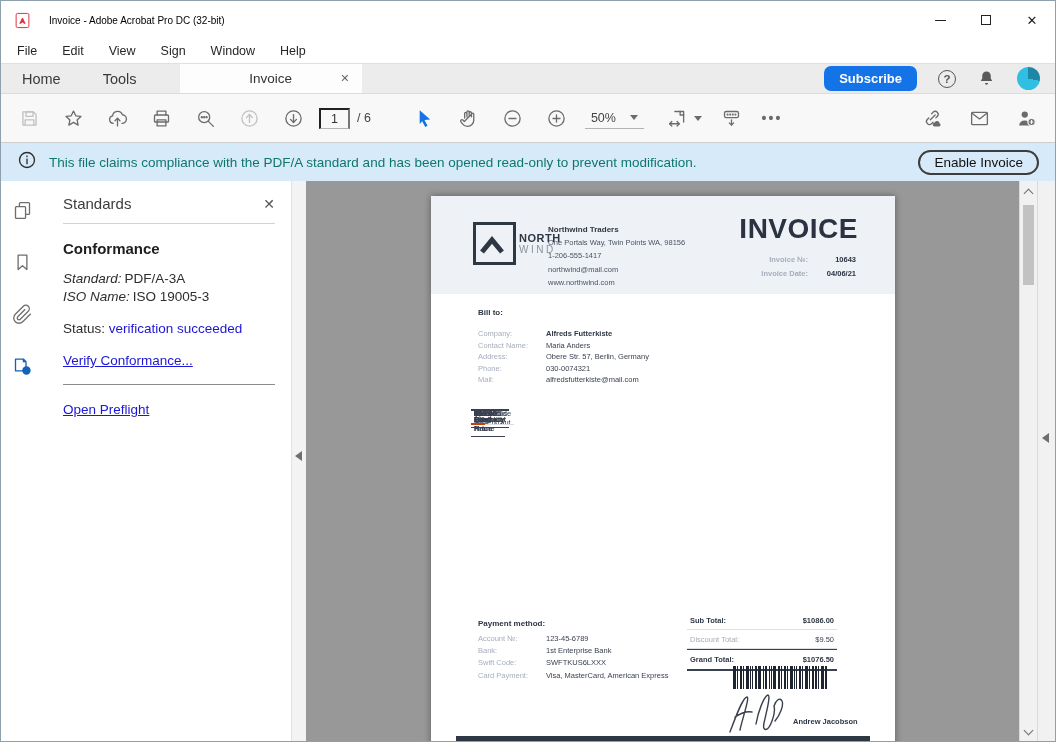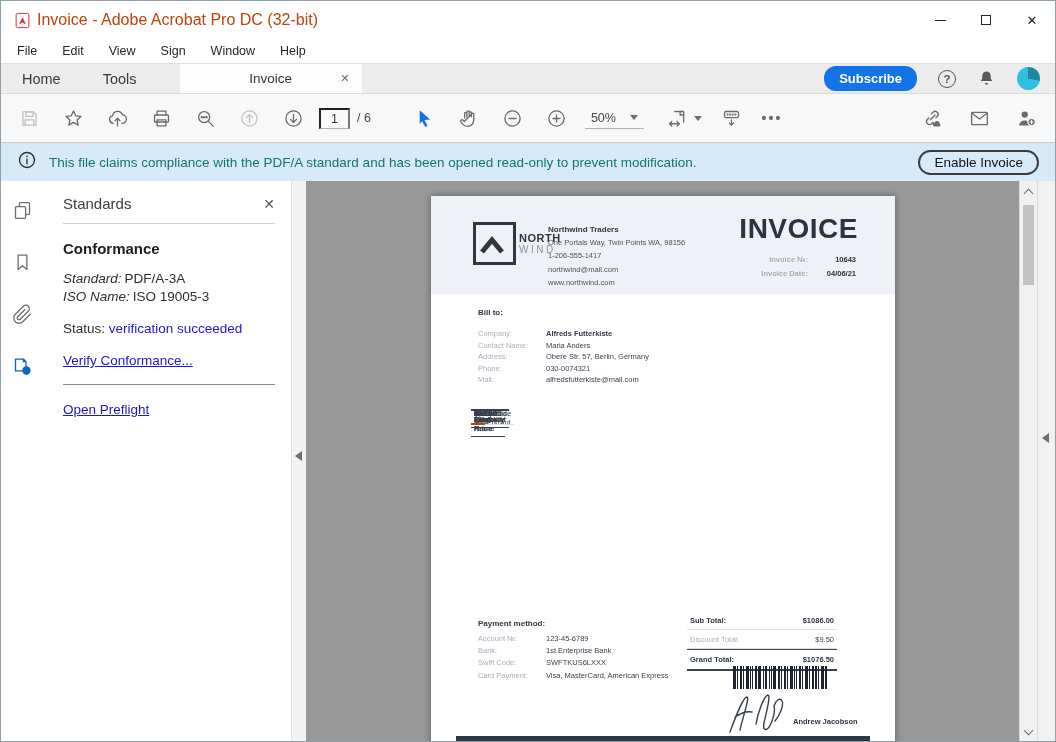--- a/index.html
+++ b/index.html
@@ -3,38 +3,38 @@
 <meta charset="utf-8">
 <style>
   * { margin:0; padding:0; box-sizing:border-box; }
   html,body { background:#cfd6dd; }
   body { font-family:"Liberation Sans","DejaVu Sans",sans-serif; }
   .window { position:relative; width:1056px; height:742px; background:#fff; border:1px solid #8fa0ad; overflow:hidden; }
 
   
   .titlebar { height:38px; display:flex; align-items:center; background:#fff; }
   .app-icon { width:17px; height:17px; margin-left:13px; }
-  .title-text { margin-left:6px; font-size:16px; color:#c2410c; }
+  .title-text { margin-left:18px; font-size:10px; color:#000000; }
   .win-controls { margin-left:auto; display:flex; }
   .win-btn { width:46px; height:38px; display:flex; align-items:center; justify-content:center; color:#222; }
   .glyph-min { width:11px; border-bottom:1.2px solid #222; }
   .glyph-max { width:10px; height:10px; border:1.2px solid #222; }
   .glyph-close { font-size:13px; line-height:1; }
 
   
   .menubar { height:24px; display:flex; align-items:center; gap:25px; padding-left:16px; background:#fff; }
   .menu-item { font-size:12.5px; color:#262626; }
 
   
   .tabbar { height:30px; background:#ececec; border-top:1px solid #e0e0e0; display:flex; align-items:stretch; }
   .tab-label { display:flex; align-items:center; padding:0 21px; font-size:14.5px; color:#3a3a3a;justify-content:center; }
   .tab-doc { position:relative; width:182px; margin-left:22px; background:#fdfdfd; display:flex; align-items:center; justify-content:center; font-size:13.5px; color:#333; }
   .tab-close { position:absolute; right:12px; top:8px; font-size:11px; color:#666; }
   .tab-right { margin-left:auto; display:flex; align-items:center; gap:21px; padding-right:15px; }
-  .subscribe-btn { background:var(--accent-blue,#1473e6); color:#fff; font-weight:700; font-size:13px; padding:5px 15px; border-radius:12px; border:none;margin-left:20px; }
+  .subscribe-btn { background:var(--accent-blue,#1473e6); color:#fff; font-weight:700; font-size:13px; padding:5px 15px; border-radius:7px; border:none;margin-left:20px; }
   .help-circle { width:18px; height:18px; border:1.7px solid #555; border-radius:50%; display:flex; align-items:center; justify-content:center; font-size:11.5px; font-weight:700; color:#555; }
   .avatar { width:23px; height:23px; border-radius:50%; background:conic-gradient(#1f87a6 0deg 102deg,#30bfe2 102deg 360deg); }
 
   
   .toolbar { height:50px; background:#f8f8f8; border-top:1px solid #dcdcdc; border-bottom:1px solid #cfcfcf; display:flex; align-items:center; }
   .tb { width:24px; height:24px; display:flex; align-items:center; justify-content:center; }
   .tb svg { width:21px; height:21px; stroke:#6b6b6b; fill:none; stroke-width:1.5; stroke-linecap:round; stroke-linejoin:round; }
   .tb.disabled svg { stroke:#c1c1c1; }
   .tb.fill svg { fill:#6b6b6b; stroke:none; }
   .pointer-icon svg path { fill:var(--accent-blue,#1473e6); stroke:none; }

